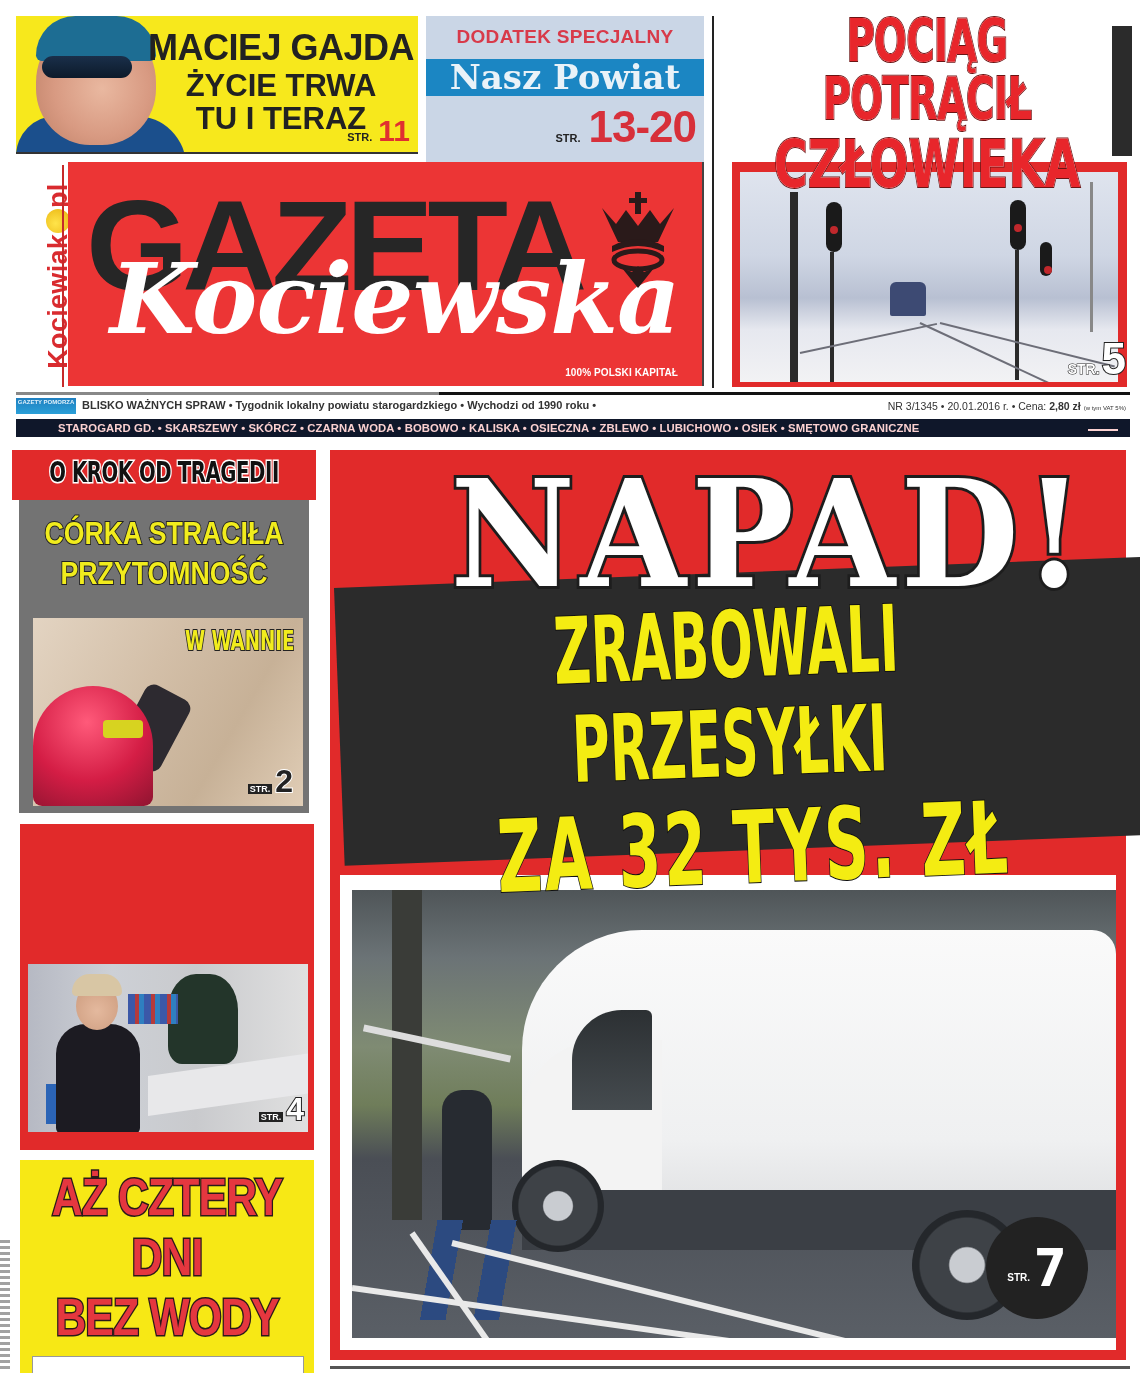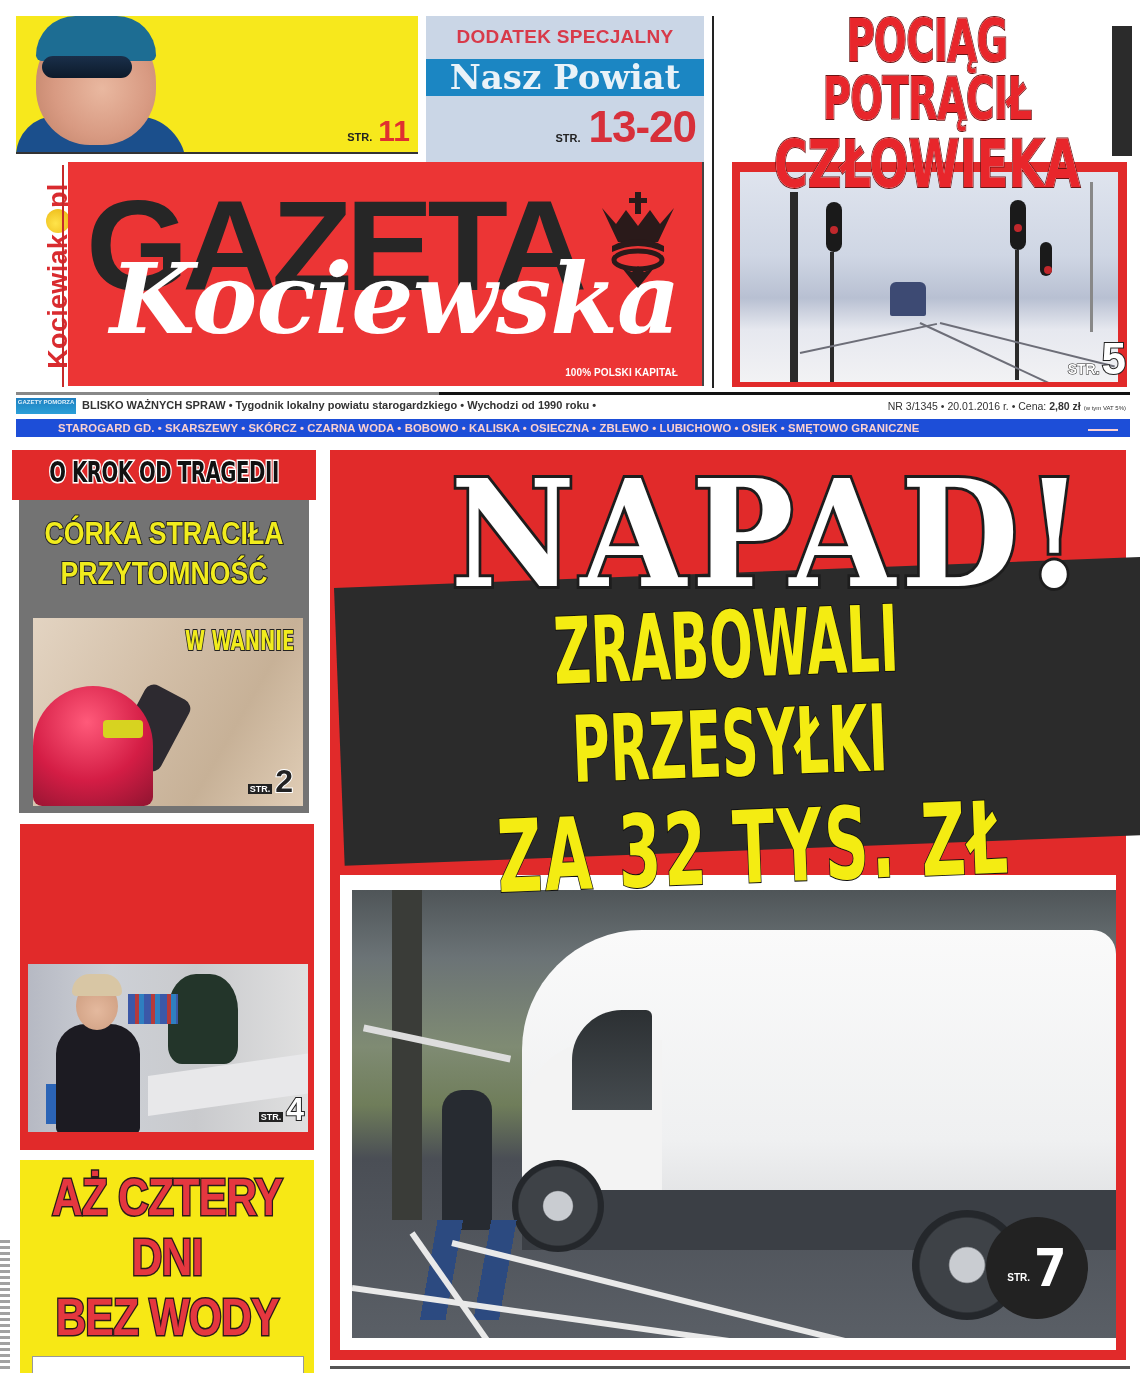--- a/index.html
+++ b/index.html
@@ -59,21 +59,21 @@
   .mast-crown { left: 530px; top: 28px; width: 80px; height: 100px; }
   .mast-slogan { right: 24px; top: 205px; font-size: 10px; font-weight: 700; color: #fff; letter-spacing: 0.1px; }
 
   
   .infobar-rule-top { left: 16px; top: 392px; width: 1114px; height: 3px; background: linear-gradient(90deg, #888 0 38%, #111 38% 100%); }
   .pomorza-badge { left: 16px; top: 398px; width: 60px; height: 16px; background: linear-gradient(180deg, #1f7fc0, #2a9fd8); color: #dff1fb; font-size: 6px; font-weight: 900; text-align: center; line-height: 8px; }
   .infobar-left { left: 82px; top: 399px; font-size: 11px; font-weight: 700; color: #333; white-space: nowrap; }
   .infobar-right { right: 14px; top: 400px; font-size: 10.5px; color: #333; white-space: nowrap; }
   .infobar-right b { font-weight: 900; margin-top: 28px; }
   .infobar-right small { font-size: 6px; }
-  .townbar { left: 16px; top: 419px; width: 1114px; height: 18px; background: #1d4ed8; color: #fbd1d1; font-size: 11.3px; font-weight: 900; line-height: 18px; padding-left: 42px; white-space: nowrap; letter-spacing: 0.1px; }
+  .townbar { left: 16px; top: 419px; width: 1114px; height: 18px; background: #0f172a; color: #fbd1d1; font-size: 11.3px; font-weight: 900; line-height: 18px; padding-left: 42px; white-space: nowrap; letter-spacing: 0.1px; }
   .townbar-end { right: 12px; top: 10px; width: 30px; height: 2px; background: #fbd1d1; }
 
   
   .box-tragedia { left: 12px; top: 450px; width: 304px; height: 331px; }
   .tragedia-kicker-bg { left: 0; top: 0; width: 304px; height: 50px; background: #e12a2a; }
   .tragedia-kicker { left: 0; top: 6px; width: 304px; text-align: center; font-family: "DejaVu Sans Condensed", "DejaVu Sans", sans-serif; font-weight: 900; font-size: 28px; color: #111; -webkit-text-stroke: 3px #fff; paint-order: stroke fill; transform: scaleX(0.78); letter-spacing: -0.5px; line-height: 1.2; }
   .tragedia-body { left: 7px; top: 50px; width: 290px; height: 313px; background: #737373; }
   .tragedia-title { left: 0; top: 14px; width: 290px; text-align: center; font-weight: 900; color: #f1ec1d; -webkit-text-stroke: 2px #222; paint-order: stroke fill; font-size: 31px; line-height: 1.28; transform: scaleX(0.86); }
   .tragedia-photo { left: 14px; top: 118px; width: 270px; height: 188px; background: linear-gradient(120deg, #e3d4c2 0%, #d3bfa8 40%, #c7b197 70%, #e0cdb6 100%); overflow: hidden; }
   .helmet { left: 0; top: 68px; width: 120px; height: 120px; border-radius: 55% 55% 10px 10px; background: radial-gradient(circle at 45% 30%, #ff5a7a, #d41d45 55%, #8f1430 100%); }
@@ -134,20 +134,25 @@
 </head>
 <body>
 
 <div class="abs teaser-gajda">
   <div class="abs gajda-photo">
     <div class="abs gajda-shirt"></div>
     <div class="abs gajda-head"></div>
     <div class="abs gajda-hat"></div>
     <div class="abs gajda-goggles"></div>
   </div>
+  <div class="abs gajda-title">
+    <div class="l1">MACIEJ GAJDA</div>
+    <div class="l2">ŻYCIE TRWA</div>
+    <div class="l3">TU I TERAZ</div>
+  </div>
   <div class="abs gajda-str">
     <span class="str-small">STR.</span>
     <span class="num">11</span>
   </div>
 </div>
 
 <div class="abs teaser-powiat">
   <div class="abs powiat-kicker">DODATEK SPECJALNY</div>
   <div class="abs powiat-band"></div>
   <div class="abs powiat-name">Nasz Powiat</div>

